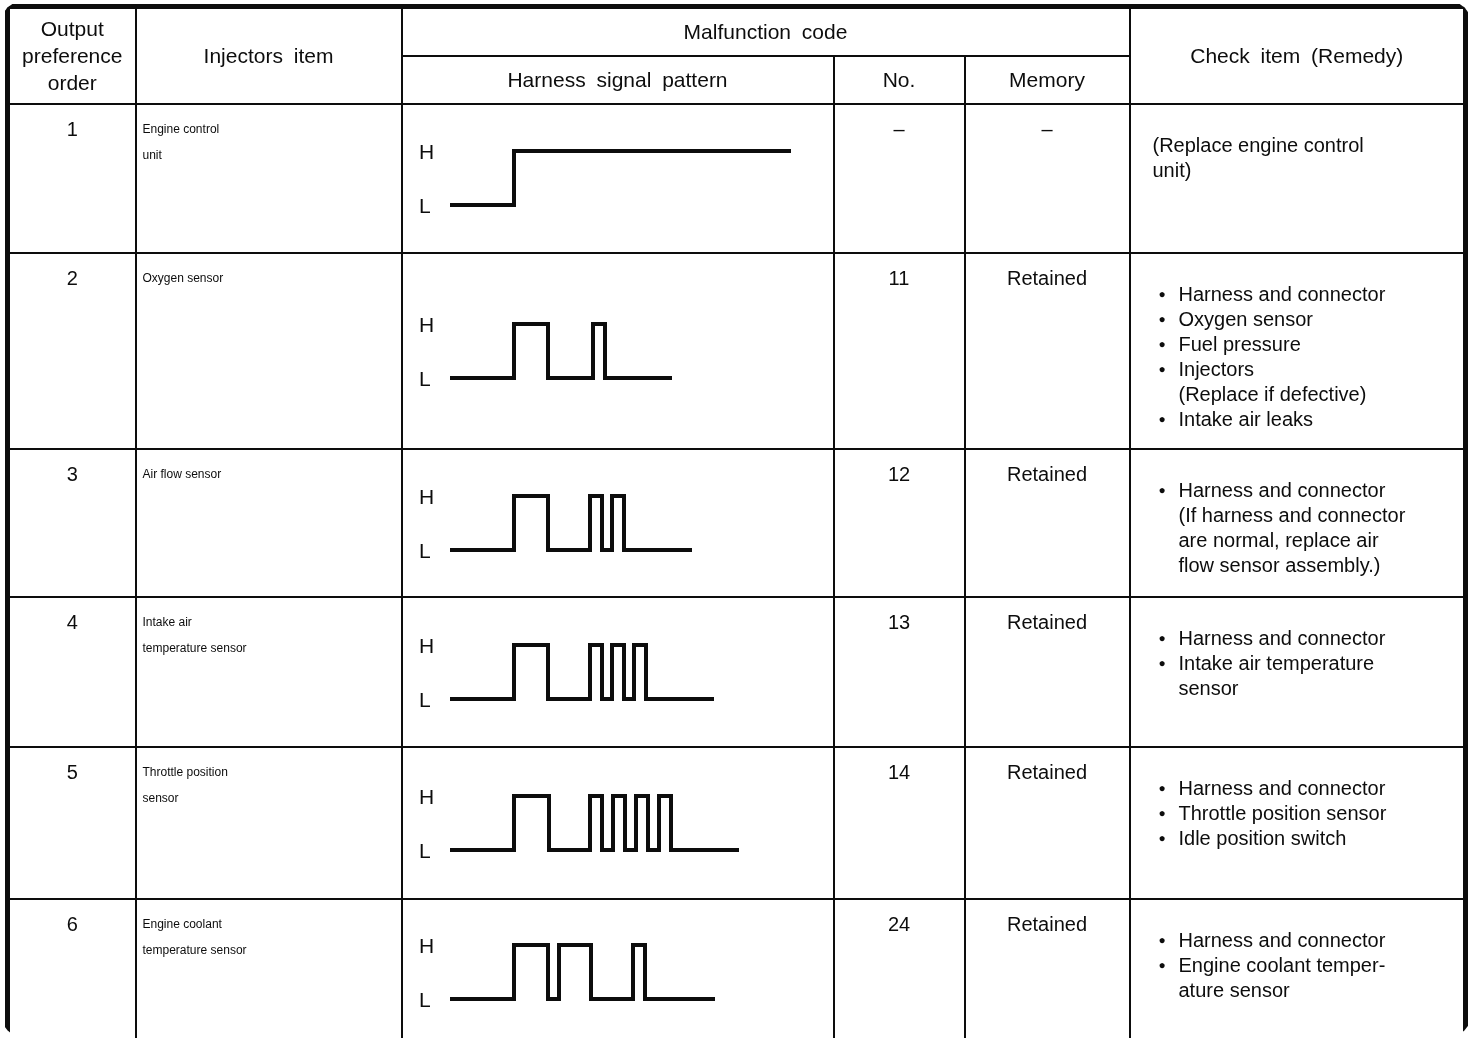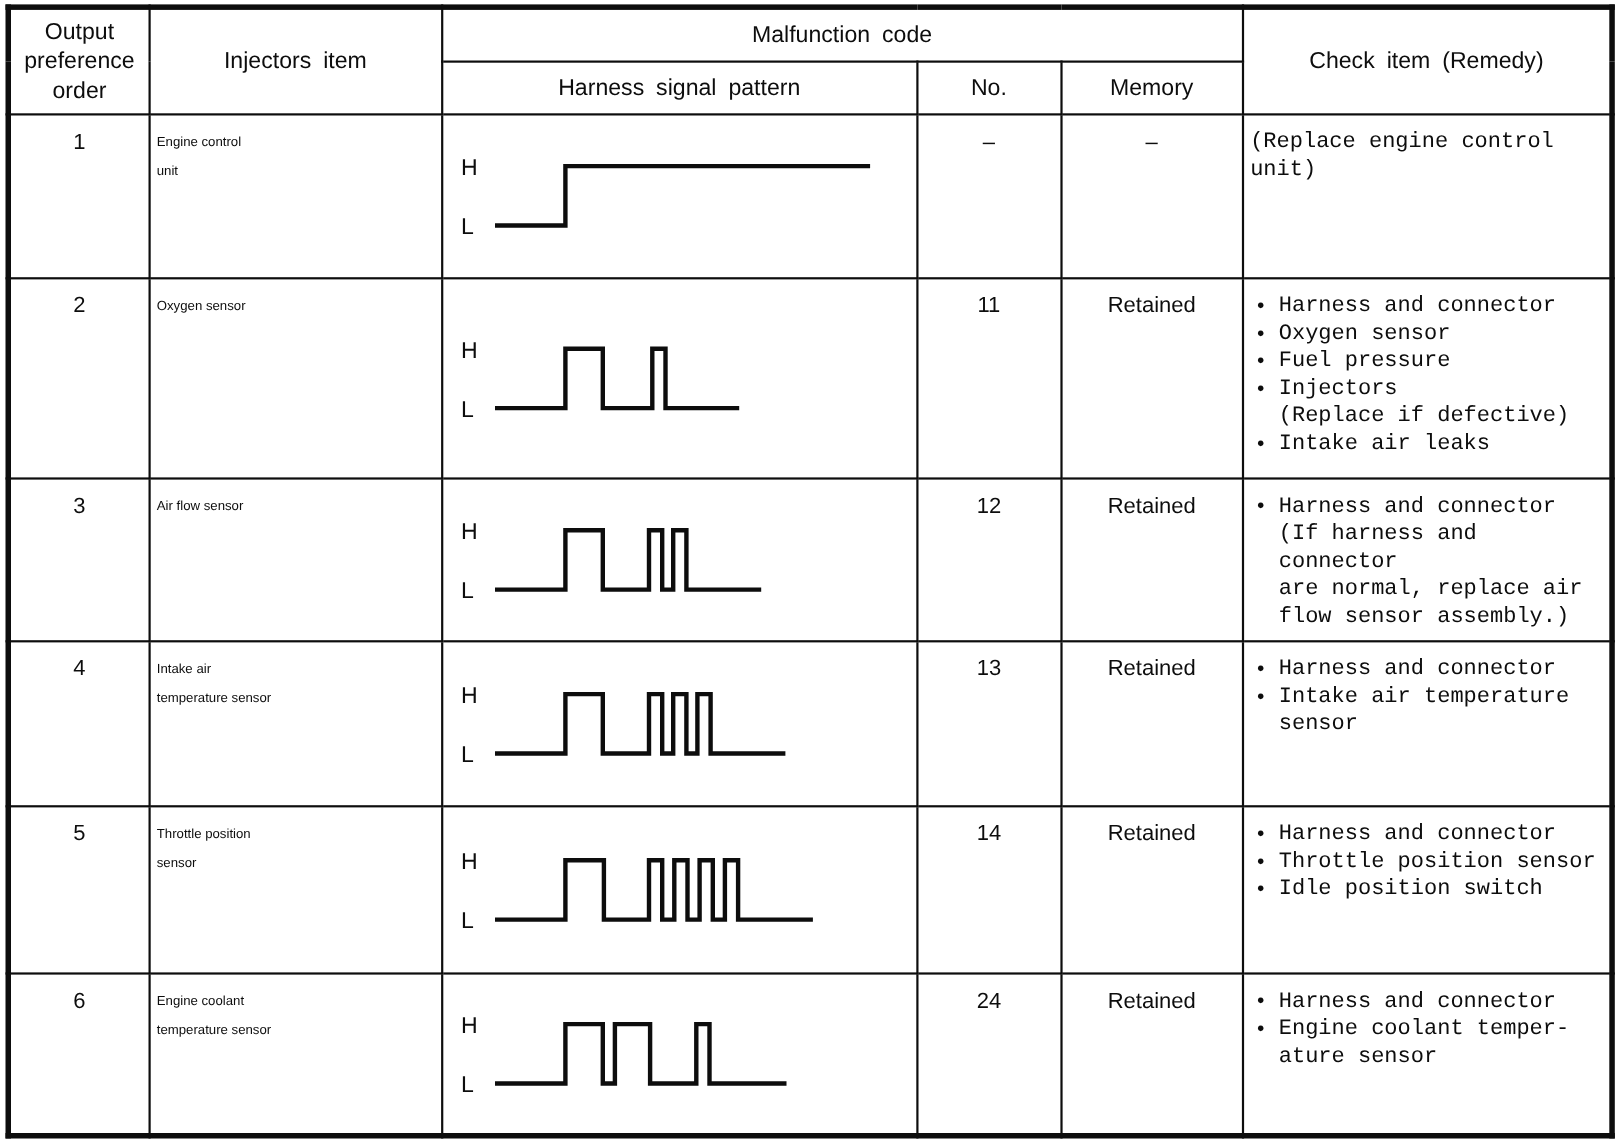--- a/index.html
+++ b/index.html
@@ -8,20 +8,21 @@
     margin: 0; padding: 0;
     background: var(--bg);
     font-family: "Liberation Sans", sans-serif;
     color: var(--ink);
   }
   .sheet {
     position: relative;
     width: 1472px; height: 1038px;
     background: var(--bg);
     overflow: hidden;
+    border-radius: 26px;
   }
   table.diag {
     position: absolute; left: 5px; top: 4px;
     border-collapse: collapse;
     table-layout: fixed;
     border: 5px solid var(--ink);
   }
   table.diag th, table.diag td {
     border: 2px solid var(--ink);
     padding: 0;
@@ -60,21 +61,21 @@
     text-align: center;
     font-size: 20px;
     padding-top: 13px !important;
   }
   .c-check {
     font-size: 20px;
     padding: 12px 4px 0 6px !important;
   }
   .check-list {
     list-style: none;
-    margin: 0; padding: 0; font-family: Liberation Mono, monospace;
+    margin: 16px; padding: 0;
   }
   .check-list li {
     display: flex;
     align-items: flex-start;
     line-height: 25px;
   }
   .bullet {
     flex: 0 0 26px;
     width: 26px;
     padding-left: 6px;

